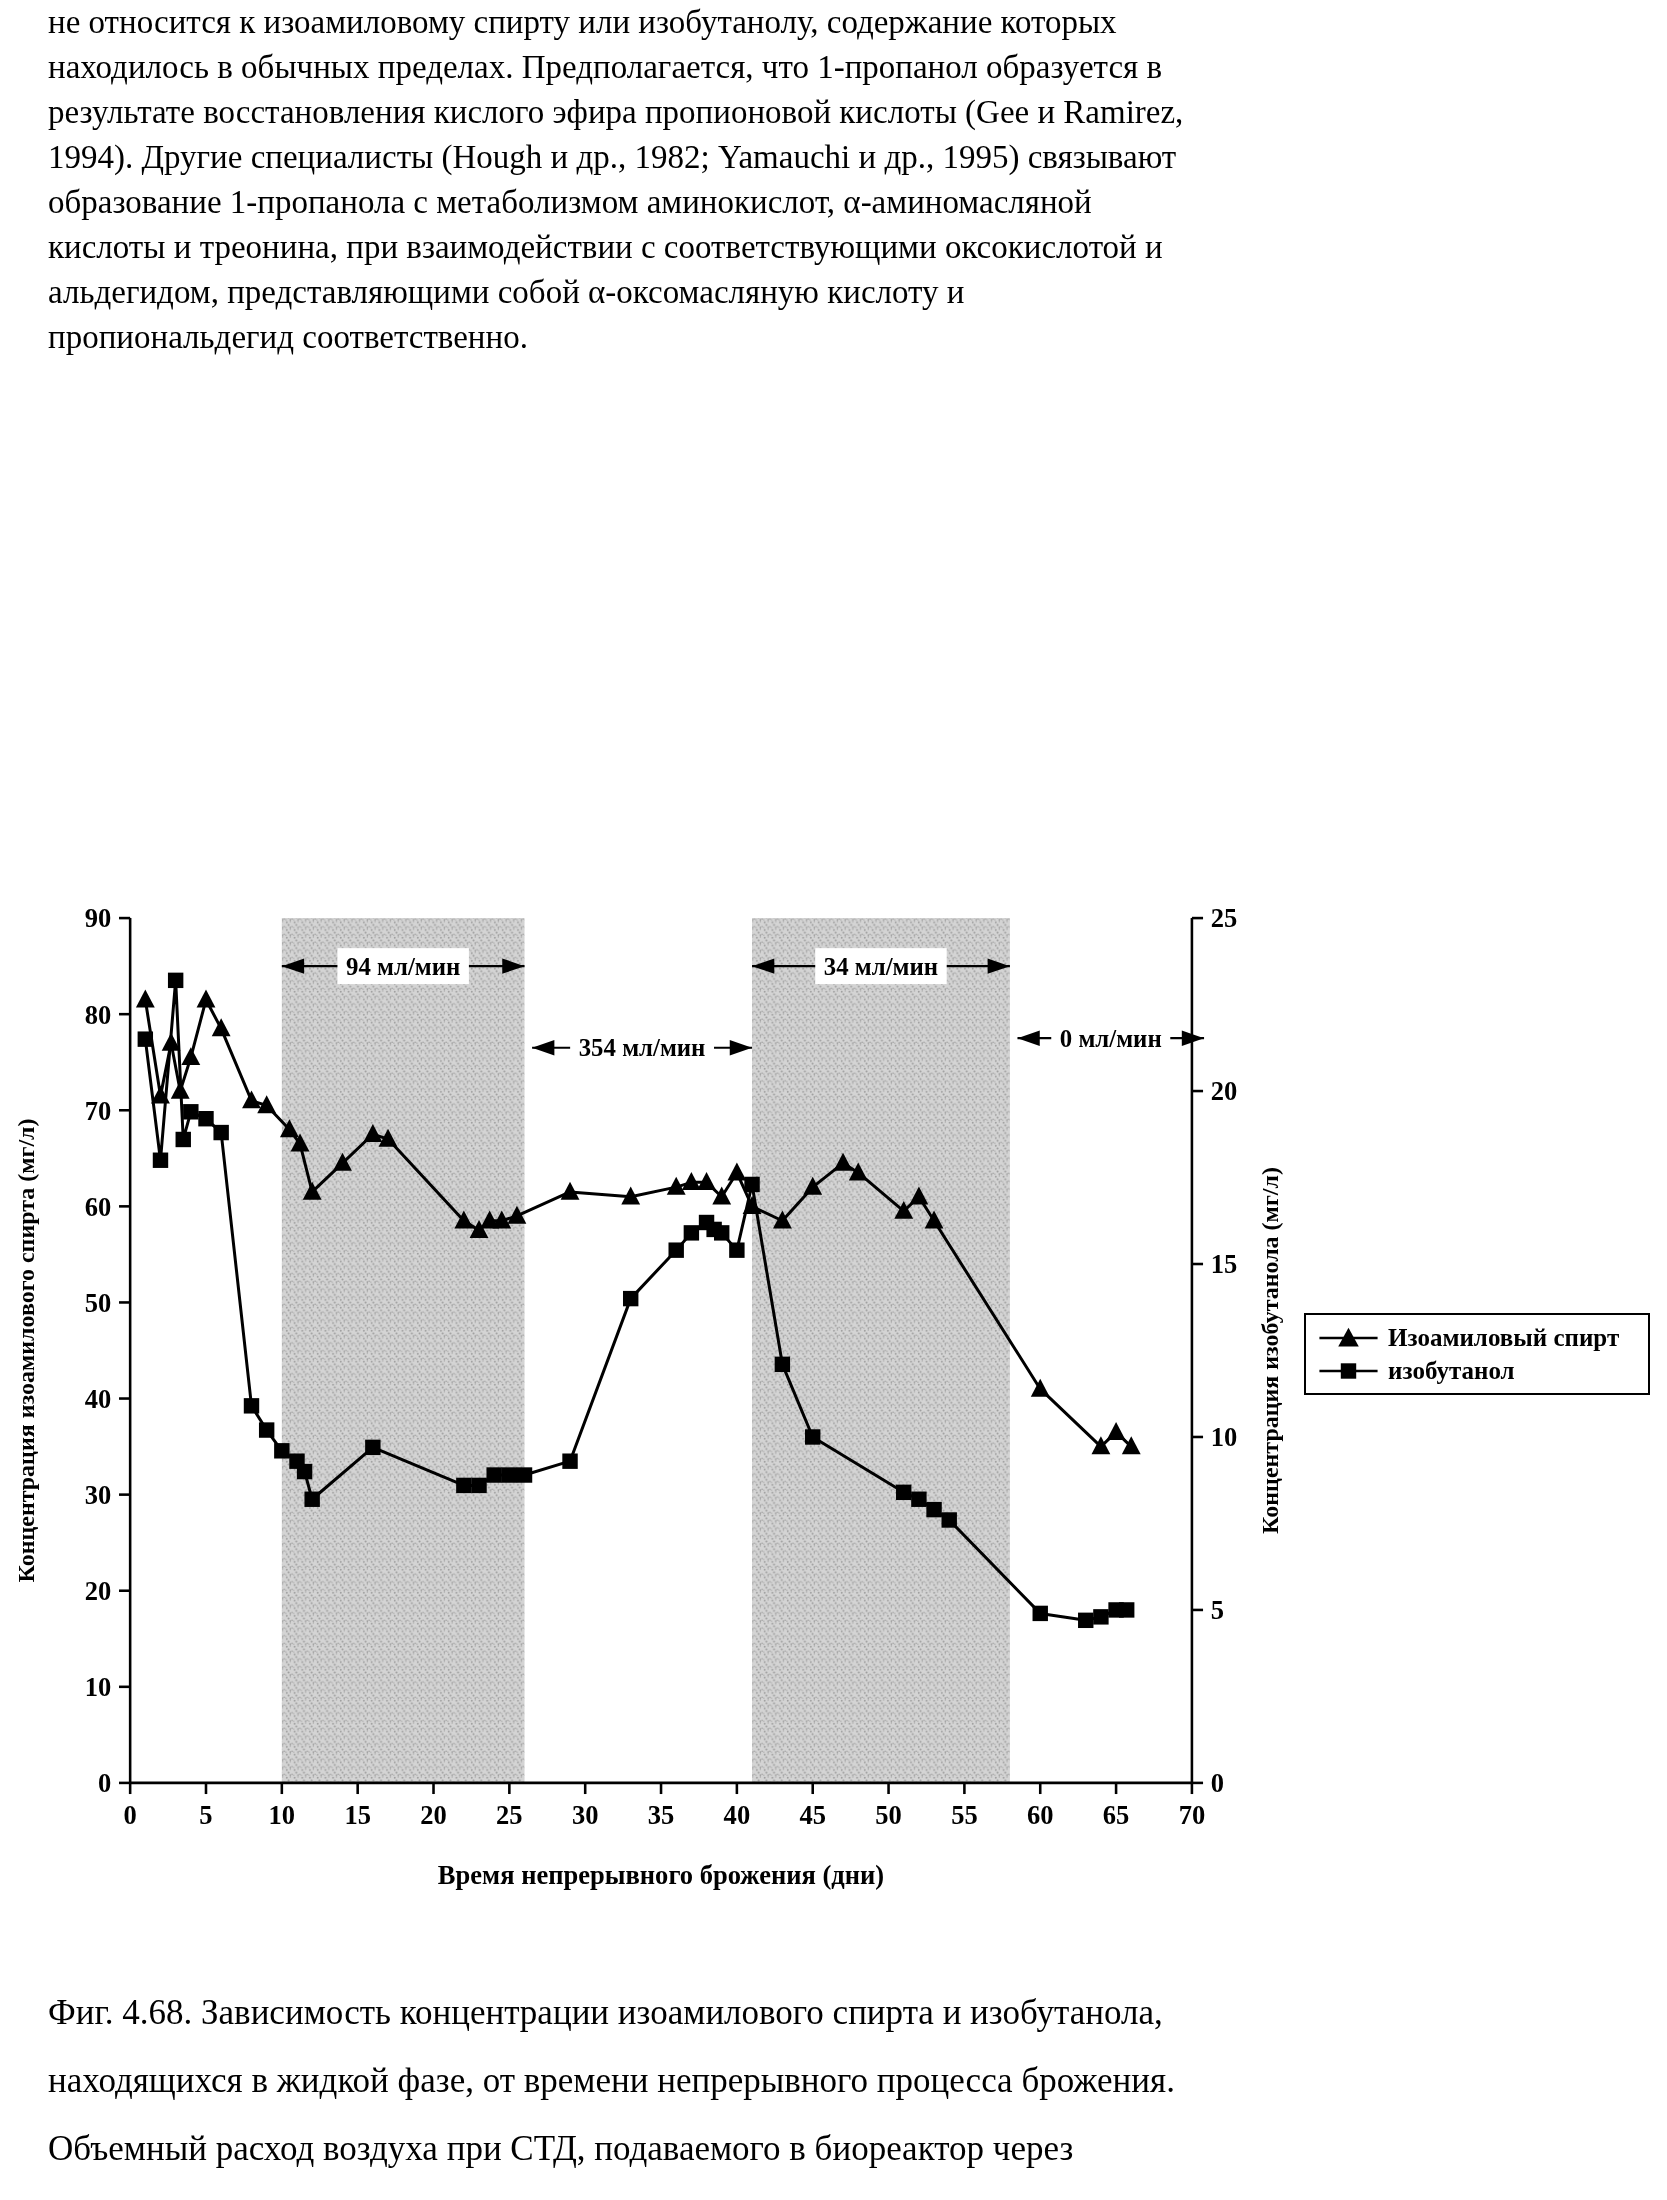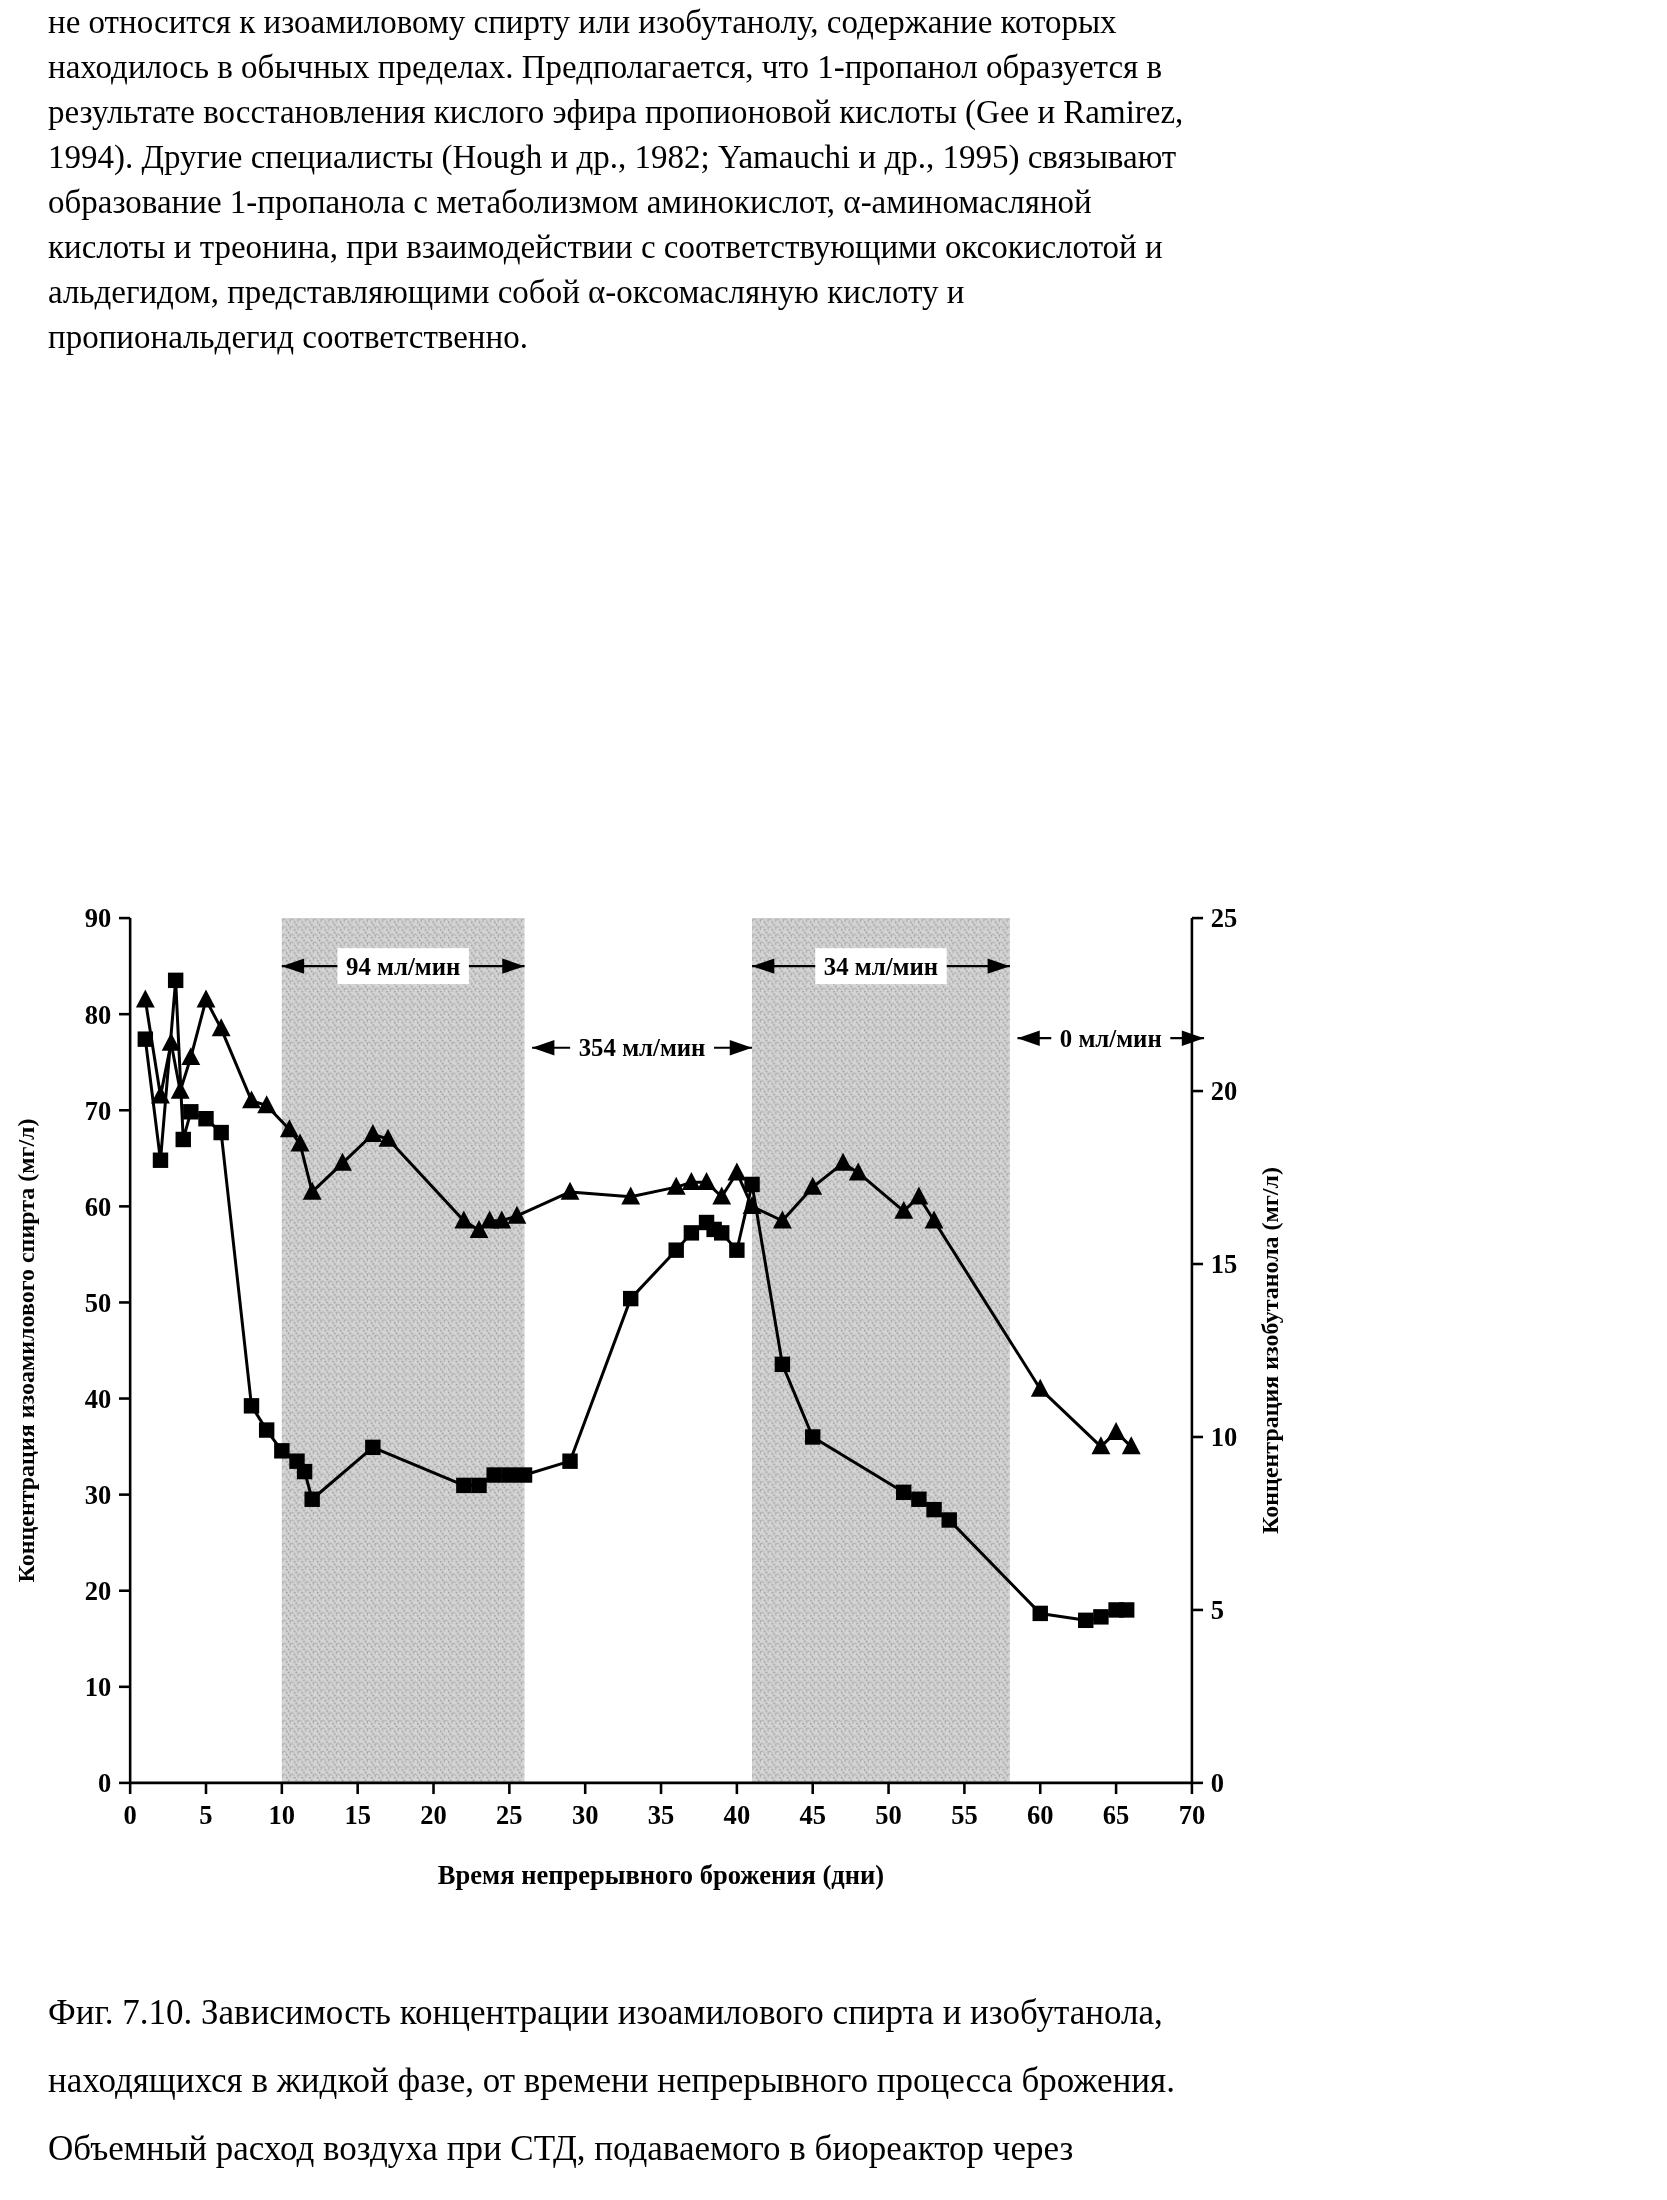--- a/index.html
+++ b/index.html
@@ -256,18 +256,34 @@
         <rect x="1081.857142857143" y="723.8399999999999" width="18" height="18" fill="#000000"></rect>
         <rect x="1099.5714285714284" y="735.96" width="18" height="18" fill="#000000"></rect>
         <rect x="1205.857142857143" y="845.04" width="18" height="18" fill="#000000"></rect>
         <rect x="1259" y="853.12" width="18" height="18" fill="#000000"></rect>
         <rect x="1276.7142857142858" y="849.08" width="18" height="18" fill="#000000"></rect>
         <rect x="1294.4285714285713" y="841" width="18" height="18" fill="#000000"></rect>
         <rect x="1306.8285714285714" y="841" width="18" height="18" fill="#000000"></rect>
       </g>
     </svg>
 
+  <div class="legend">
+    <div class="legend-row">
+      <svg class="legend-icon" viewBox="0 0 76 30">
+        <line x1="4" y1="15" x2="72" y2="15"></line>
+        <polygon points="38,3 26,25 50,25"></polygon>
+      </svg>
+      <span>Изоамиловый спирт</span>
+    </div>
+    <div class="legend-row">
+      <svg class="legend-icon" viewBox="0 0 76 30">
+        <line x1="4" y1="15" x2="72" y2="15"></line>
+        <rect x="29" y="6" width="18" height="18"></rect>
+      </svg>
+      <span>изобутанол</span>
+    </div>
+  </div>
 </figure>
 
-<div class="textblock" id="figure-caption">Фиг. 7.10. Зависимость концентрации изоамилового спирта и изобутанола,
+<div class="textblock" id="figure-caption">Фиг. 4.68. Зависимость концентрации изоамилового спирта и изобутанола,
 находящихся в жидкой фазе, от времени непрерывного процесса брожения.
 Объемный расход воздуха при СТД, подаваемого в биореактор через</div>
 
 
 </body></html>

